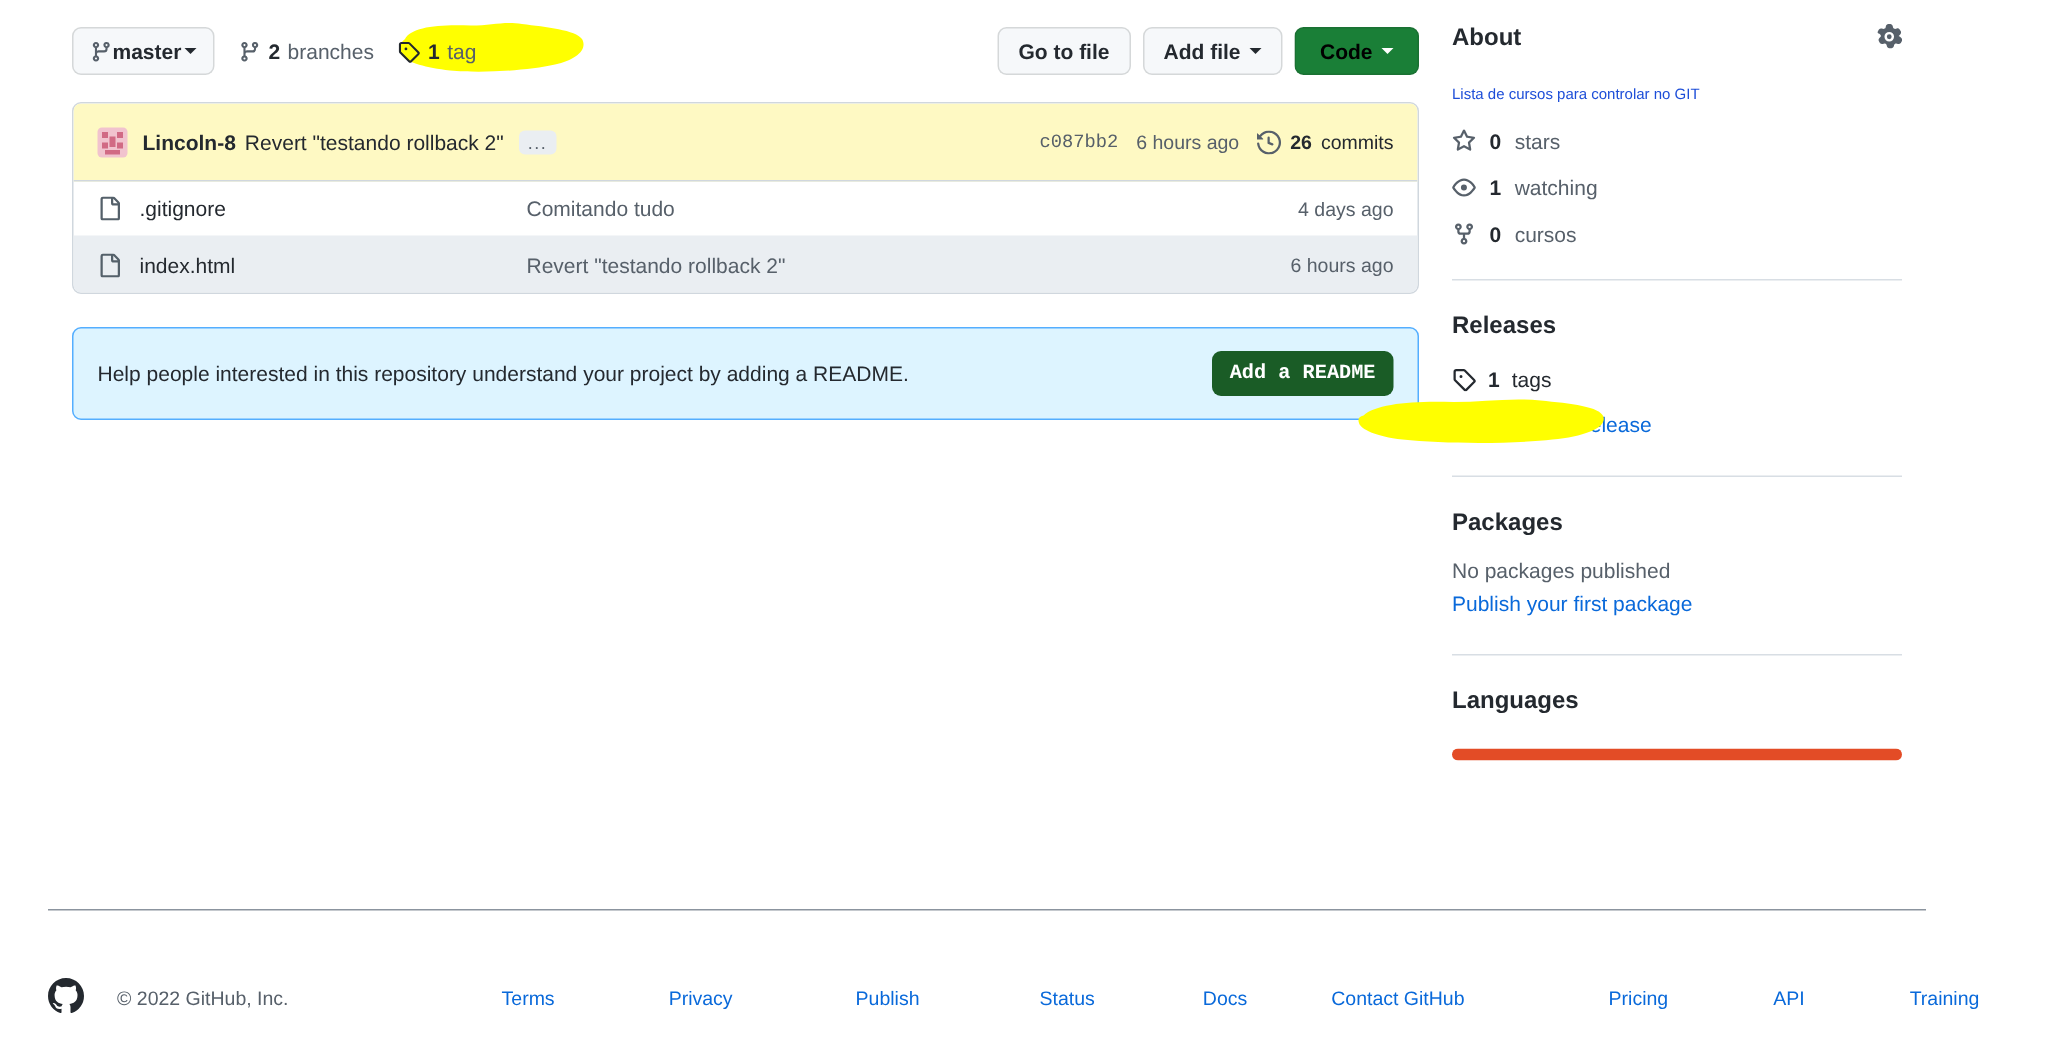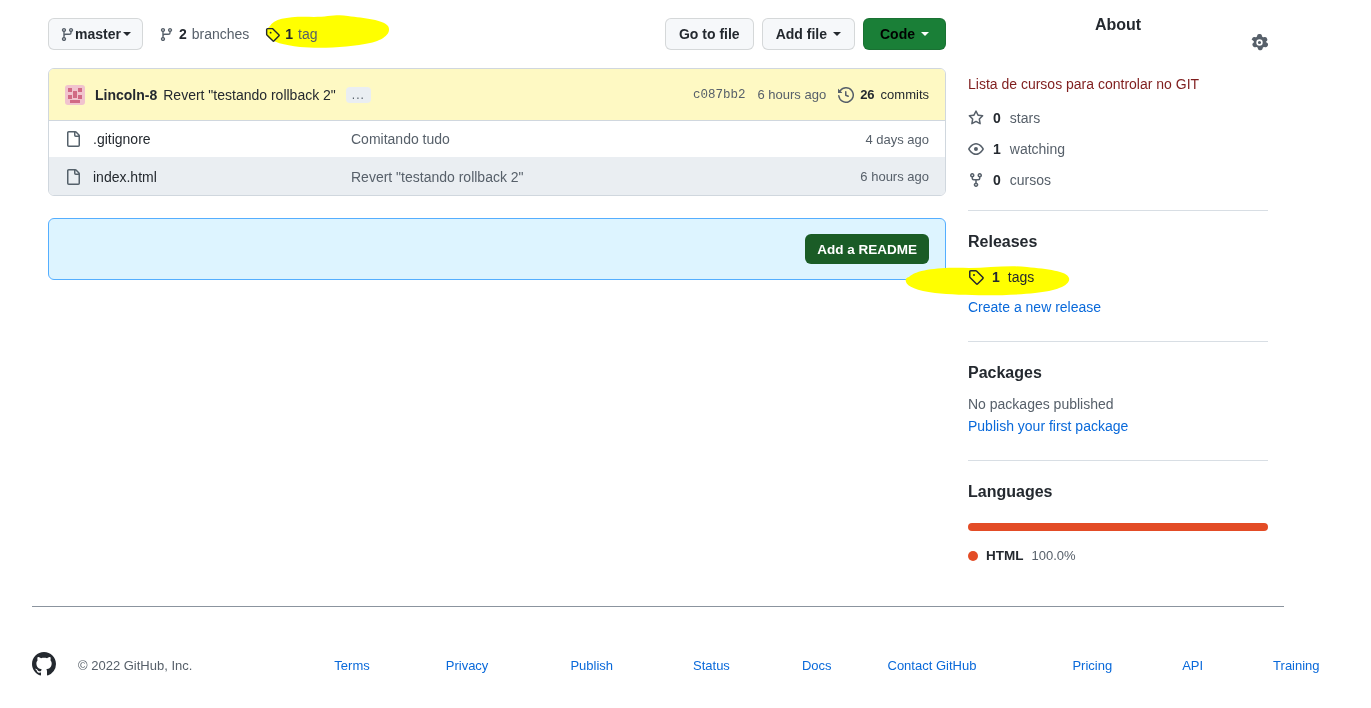--- a/index.html
+++ b/index.html
@@ -100,29 +100,29 @@
     margin-top: 22px;
     border: 1px solid #54aeff; border-radius: 6px;
     background: #ddf4ff;
     height: 62px; display: flex; align-items: center;
     padding: 0 16px; font-size: 14px; color: #24292f;
   }
   .readme-btn {
     margin-left: auto; height: 30px; padding: 0 12px;
     background: #1a5c26; color: #fff; border: 0; border-radius: 6px;
     font-size: 13.5px; font-weight: 700; cursor: pointer;
-    font-family: Liberation Sans, sans-serif;
+    font-family: Liberation Mono, monospace;
   }
 
   
   .side { position: absolute; left: 968px; top: 16px; width: 300px; font-size: 14px; }
-  .side-head { display: flex; align-items: center; flex-direction: column; }
+  .side-head { display: flex; align-items: center; }
   .side-title { font-size: 16px; font-weight: 600; color: #24292f; }
   .gear { margin-left: auto; cursor: pointer; }
-  .side-desc { margin-top: 20px; font-size: 14px; color: #7f1d1d; line-height: 1.5; }
+  .side-desc { margin-top: 20px; font-size: 10px; color: #1d4ed8; line-height: 1.5; }
   .stat { display: flex; align-items: center; gap: 9px; margin-top: 15px; color: #57606a; cursor: pointer; }
   .stat b { font-weight: 600; color: #24292f; }
   .divider { border-top: 1px solid #d8dee4; margin: 22px 0 0 0; }
 
   .sec-title { font-size: 16px; font-weight: 600; margin-top: 22px; color: #24292f; }
   .rel-row { display: flex; align-items: center; gap: 8px; margin-top: 18px; font-size: 14px; color: #24292f; cursor: pointer; }
   .rel-row b { font-weight: 600; }
   .link { color: #0969da; cursor: pointer; text-decoration: none; }
   .muted { color: #57606a; }
   .mt14 { margin-top: 14px; }
@@ -229,20 +229,21 @@
         <svg width="16" height="16" viewBox="0 0 16 16">
           <path fill="#54606a" d="M2 1.75C2 .784 2.784 0 3.75 0h6.586c.464 0 .909.184 1.237.513l2.914 2.914c.329.328.513.773.513 1.237v9.586A1.75 1.75 0 0 1 13.25 16h-9.5A1.75 1.75 0 0 1 2 14.25Zm1.75-.25a.25.25 0 0 0-.25.25v12.5c0 .138.112.25.25.25h9.5a.25.25 0 0 0 .25-.25V6h-2.75A1.75 1.75 0 0 1 9 4.25V1.5Zm6.75.062V4.25c0 .138.112.25.25.25h2.688l-.011-.013-2.914-2.914-.013-.011Z"></path>
         </svg>
         <span class="file-name">index.html</span>
         <span class="file-msg">Revert "testando rollback 2"</span>
         <span class="file-time">6 hours ago</span>
       </div>
     </div>
 
     <div class="readme-banner">
+      <span>Help people interested in this repository understand your project by adding a README.</span>
       <button class="readme-btn">Add a README</button>
     </div>
   </div>
 
   <div class="side">
 
     <div class="side-head">
       <div class="side-title">About</div>
       <span class="gear">
         <svg width="17" height="17" viewBox="0 0 16 16">
@@ -293,25 +294,20 @@
 
     <div class="sec-title">Packages</div>
     <div class="muted mt14">No packages published</div>
     <div class="link mt8">Publish your first package</div>
 
     <div class="divider" style="margin-top:26px;"></div>
 
     <div class="sec-title">Languages</div>
     <div class="lang-bar">
       <div id="lang-seg-0" style="height: 100%; width: 100%; background: rgb(227, 76, 38);"></div>
-    </div>
-    <div class="lang-legend">
-      <span class="lang-dot" id="lang-dot-0" style="background: rgb(227, 76, 38);"></span>
-      <b>HTML</b>
-      <span class="pct">100.0%</span>
     </div>
   </div>
 
   <div class="footer-rule"></div>
   <div class="footer">
     <span>
       <svg width="24" height="24" viewBox="0 0 16 16">
         <path fill="#24292f" d="M8 0C3.58 0 0 3.58 0 8c0 3.54 2.29 6.53 5.47 7.59.4.07.55-.17.55-.38 0-.19-.01-.82-.01-1.49-2.01.37-2.53-.49-2.69-.94-.09-.23-.48-.94-.82-1.13-.28-.15-.68-.52-.01-.53.63-.01 1.08.58 1.23.82.72 1.21 1.87.87 2.33.66.07-.52.28-.87.51-1.07-1.78-.2-3.64-.89-3.64-3.95 0-.87.31-1.59.82-2.15-.08-.2-.36-1.02.08-2.12 0 0 .67-.21 2.2.82.64-.18 1.32-.27 2-.27s1.36.09 2 .27c1.53-1.04 2.2-.82 2.2-.82.44 1.1.16 1.92.08 2.12.51.56.82 1.27.82 2.15 0 3.07-1.87 3.75-3.65 3.95.29.25.54.73.54 1.48 0 1.07-.01 1.93-.01 2.2 0 .21.15.46.55.38A8.013 8.013 0 0 0 16 8c0-4.42-3.58-8-8-8Z"></path>
       </svg>
     </span>

